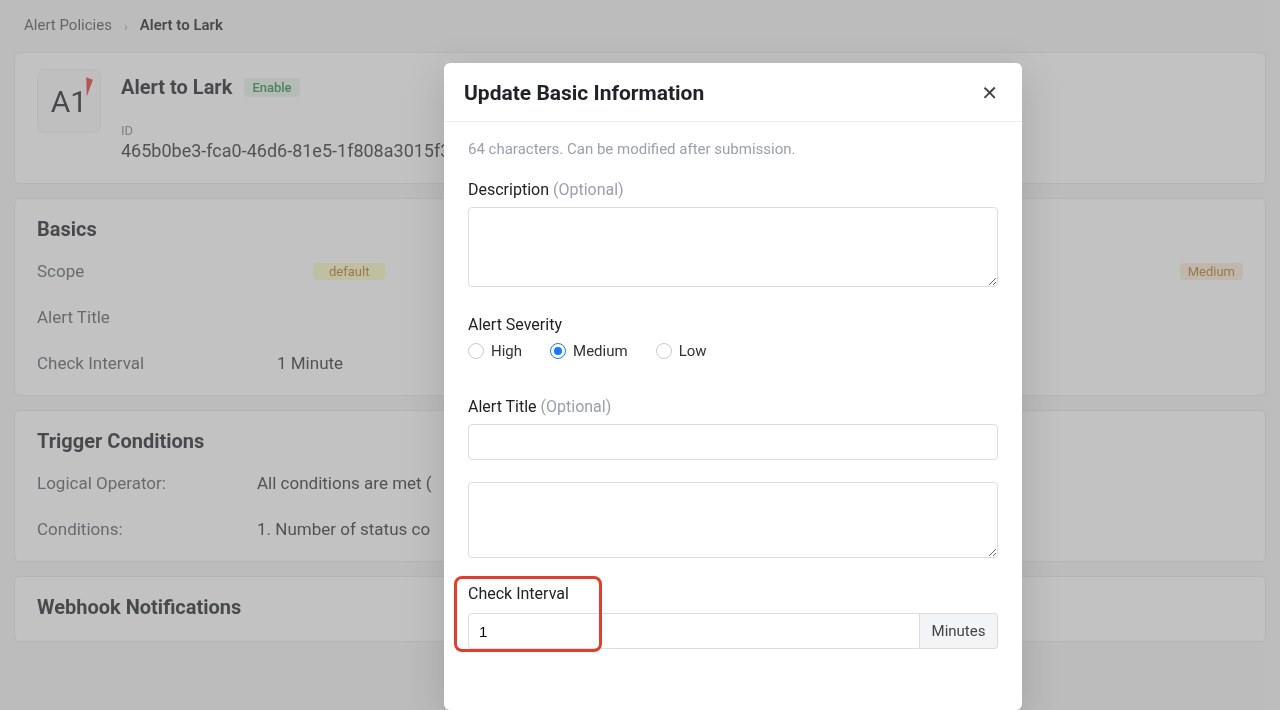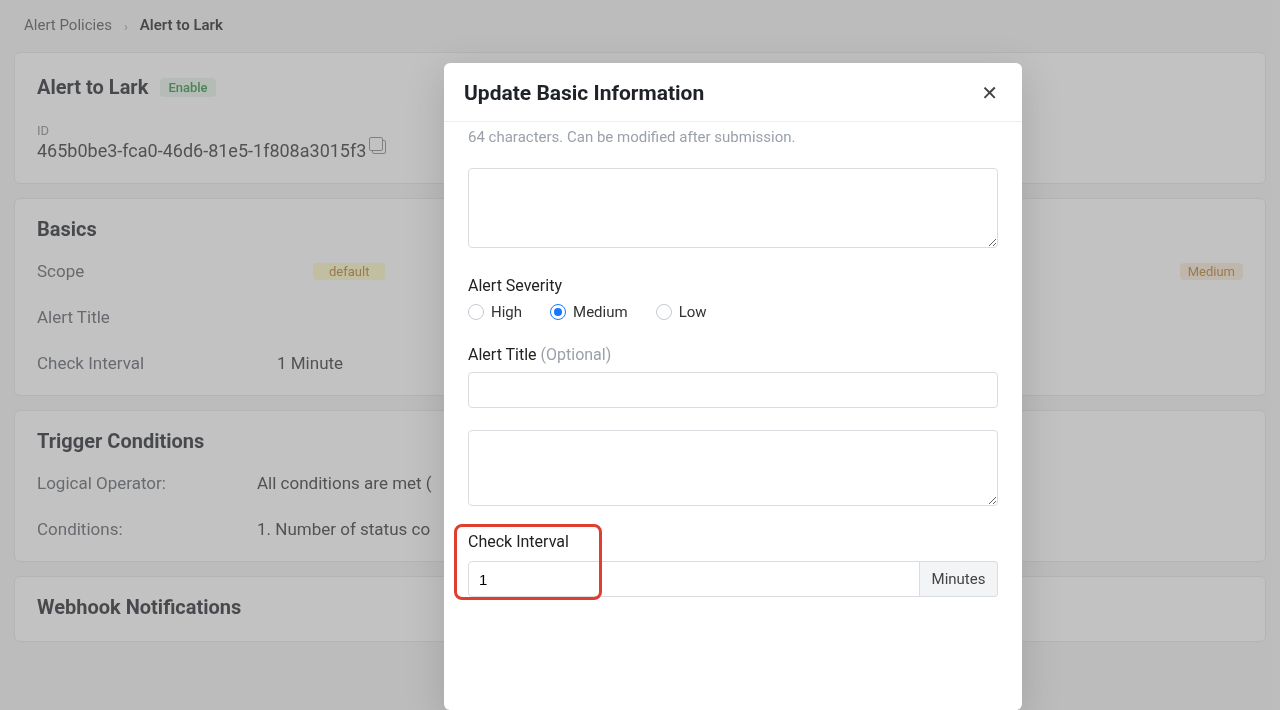--- a/index.html
+++ b/index.html
@@ -113,36 +113,36 @@
   .modal-header h2 { font-size: 21px; font-weight:700; }
   .close-x { font-size:20px; color:#444; cursor:pointer; line-height:1; padding:4px;}
   .modal-body {
     padding: 6px 24px 20px 24px;
     overflow:hidden;
     flex:1;
     position:relative;
     top:0;
   }
   .helper-trunc {
-    color:#9aa1ab; font-size:15px; margin-bottom:22px; margin-top:0;
+    color:#9aa1ab; font-size:15px; margin-bottom:22px; margin-top:12px;
   }
   .field-label { font-size:16px; color:#222; margin-bottom:8px; }
   .field-label .opt { color:#9aa1ab; font-weight:400; }
   .textarea {
     width:100%; border:1px solid #d9dde1; border-radius:4px;
     resize: both; font-family:inherit; font-size:14px;
     padding:6px 8px;
   }
   .ta-desc { height:80px; margin-bottom:24px;}
   .ta-detail { height:76px; margin-bottom:4px;}
   .input-text {
     width:100%; border:1px solid #d9dde1; border-radius:4px;
     height:36px; padding:0 10px; font-size:14px; margin-bottom:22px;
   }
-  .radio-row { display:flex; gap:28px; align-items:center; margin-bottom:24px; margin-top:6px;}
+  .radio-row { display:flex; gap:28px; align-items:center; margin-bottom:37px; margin-top:6px;}
   .radio-item { display:flex; align-items:center; gap:7px; font-size:15px; color:#333; cursor:pointer;}
   .radio-dot {
     width:16px; height:16px; border-radius:50%;
     border:1.5px solid #c6ccd2; position:relative;
   }
   .radio-dot.checked { border-color:#1677ff; }
   .radio-dot.checked::after{
     content:''; position:absolute; inset:3px; border-radius:50%; background:#1677ff;
   }
   .ci-input {
@@ -161,20 +161,24 @@
 
 <div class="page">
 
   <div class="breadcrumb">
     <span>Alert Policies</span>
     <span class="sep">›</span>
     <span class="current">Alert to Lark</span>
   </div>
 
   <div class="card header-card">
+    <div class="app-icon">
+      <span>A1</span>
+      <span class="tri"></span>
+    </div>
     <div class="header-main">
       <div class="title-row">
         <h1>Alert to Lark</h1>
         <span class="badge-enable">Enable</span>
       </div>
       <div class="id-block">
         <div class="id-label">ID</div>
         <div class="id-row">
           <span class="id-val">465b0be3-fca0-46d6-81e5-1f808a3015f3</span>
           <span class="copy-ic"></span>
@@ -218,20 +222,24 @@
   <div class="scrim"></div>
 
   <div class="modal">
     <div class="modal-header">
       <h2>Update Basic Information</h2>
       <span class="close-x">✕</span>
     </div>
     <div class="modal-body">
       <div class="helper-trunc">64 characters. Can be modified after submission.</div>
 
+      <div class="field-label">
+        <span>Description</span>
+        <span class="opt">(Optional)</span>
+      </div>
       <textarea class="textarea ta-desc" style=""></textarea>
 
       <div class="field-label">Alert Severity</div>
       <div class="radio-row">
         <label class="radio-item">
           <span class="radio-dot"></span>
           <span>High</span>
         </label>
         <label class="radio-item">
           <span class="radio-dot checked"></span>

